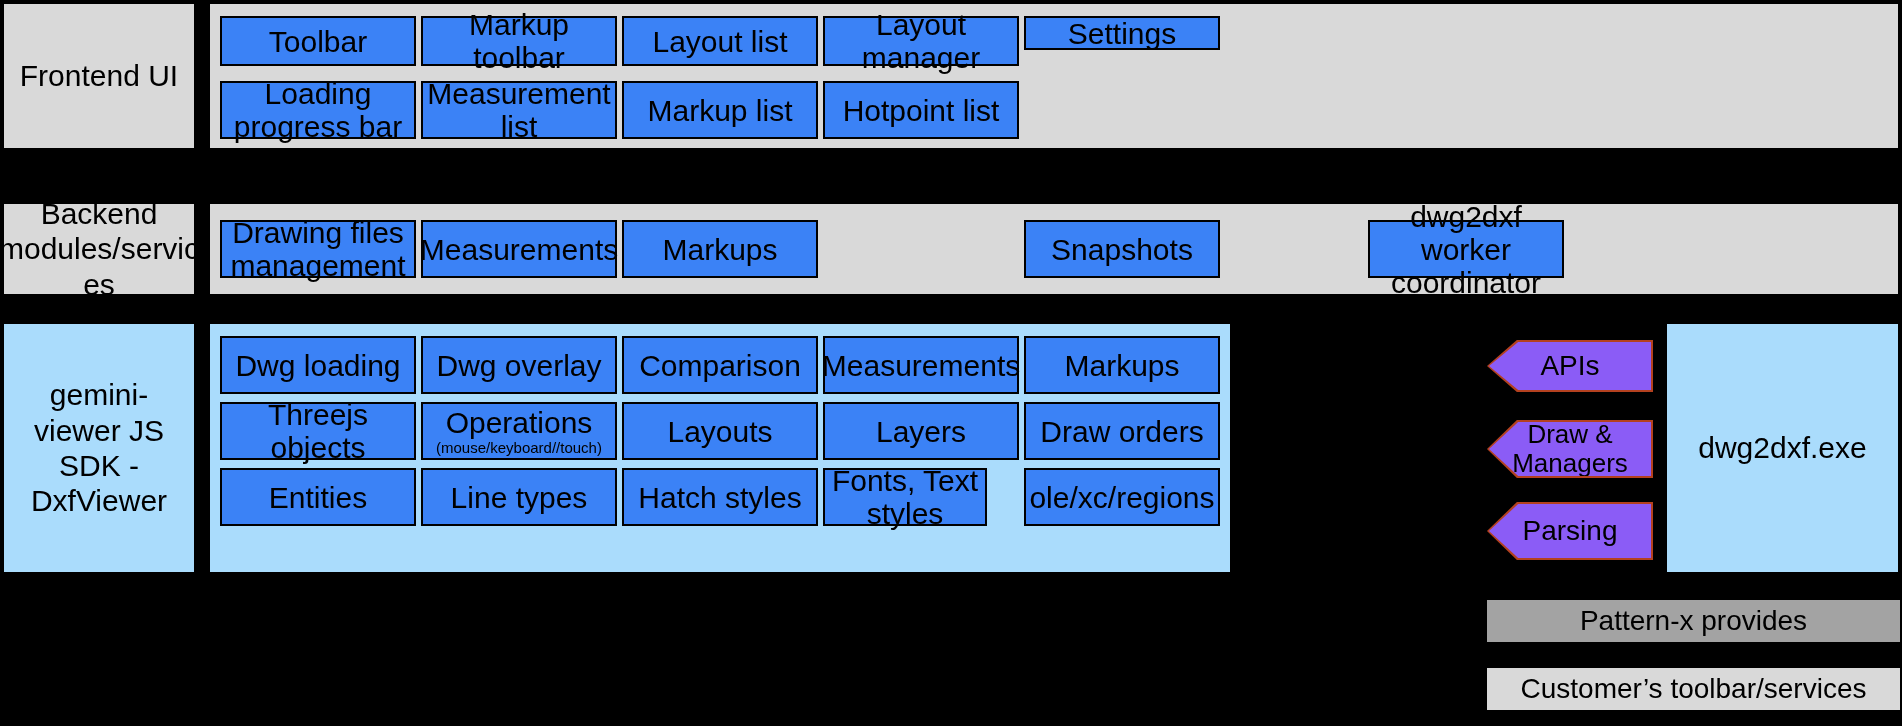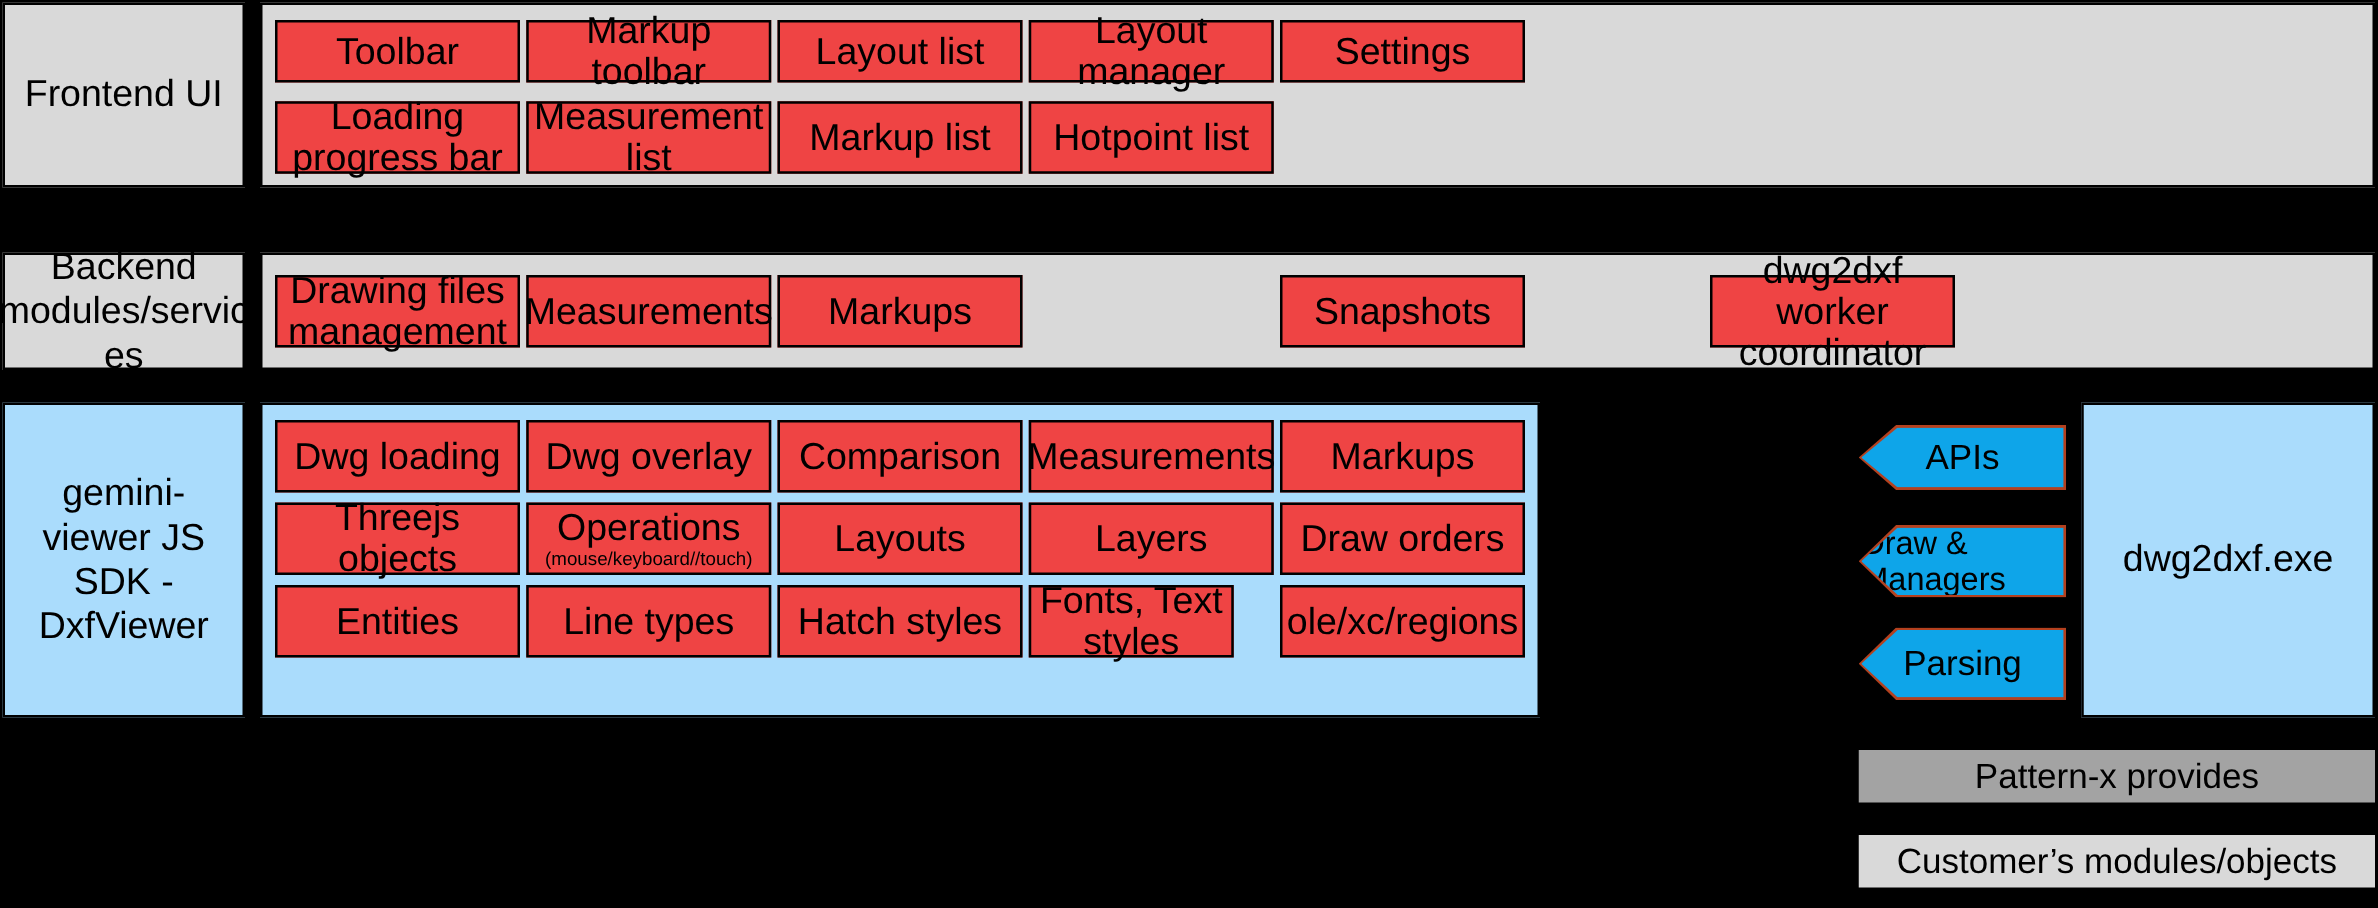--- a/index.html
+++ b/index.html
@@ -36,44 +36,45 @@
     justify-content: center;
     text-align: center;
     line-height: 1.18;
     padding: 2px 6px;
   }
 
   
   .box {
     position: absolute;
     box-sizing: border-box;
-    background: #ef4444;
+    background: #3b82f6;
     border: 2px solid #000000;
     display: flex;
     flex-direction: column;
     align-items: center;
     justify-content: center;
     text-align: center;
     line-height: 1.1;
     padding: 0 3px;
   }
   .box .sub {
     font-size: 15px;
     line-height: 1.05;
     margin-top: 1px;
   }
 
   
   .arrow {
     position: absolute;
     box-sizing: border-box;
-    background: #0ea5e9;
+    background: #8b5cf6;
     display: flex;
     align-items: center;
     justify-content: center;
+    text-align: center;
     line-height: 1.12;
     -webkit-clip-path: polygon(18% 0%, 100% 0%, 100% 100%, 18% 100%, 0% 50%);
     clip-path: polygon(18% 0%, 100% 0%, 100% 100%, 18% 100%, 0% 50%);
   }
   .arrow-wrap {
     position: absolute;
     background: #b4411f;
     -webkit-clip-path: polygon(18% 0%, 100% 0%, 100% 100%, 18% 100%, 0% 50%);
     clip-path: polygon(18% 0%, 100% 0%, 100% 100%, 18% 100%, 0% 50%);
   }
@@ -104,21 +105,21 @@
 <div id="stage">
 
   <div class="panel grey side-label fs30" style="left:2px; top:2px; width:194px; height:148px;">Frontend UI</div>
 
   <div class="panel grey" style="left:208px; top:2px; width:1692px; height:148px;">
 
     <div class="box fs30" style="left:10px;  top:12px;  width:196px; height:50px;">Toolbar</div>
     <div class="box fs30" style="left:211px; top:12px; width:196px; height:50px;">Markup toolbar</div>
     <div class="box fs30" style="left:412px; top:12px; width:196px; height:50px;">Layout list</div>
     <div class="box fs30" style="left:613px; top:12px; width:196px; height:50px;">Layout manager</div>
-    <div class="box fs30" style="left:814px; top:12px; width:196px; height:50px;">Settings</div>
+    <div class="box fs30" style="left:814px; top:12px; width:196px; height:34px;">Settings</div>
 
     <div class="box fs30" style="left:10px;  top:77px; width:196px; height:58px;">Loading progress bar</div>
     <div class="box fs30" style="left:211px; top:77px; width:196px; height:58px;">Measurement list</div>
     <div class="box fs30" style="left:412px; top:77px; width:196px; height:58px;">Markup list</div>
     <div class="box fs30" style="left:613px; top:77px; width:196px; height:58px;">Hotpoint list</div>
   </div>
 
   <div class="panel grey side-label fs30" style="left:2px; top:202px; width:194px; height:94px;">Backend modules/servic es</div>
 
   <div class="panel grey" style="left:208px; top:202px; width:1692px; height:94px;">
@@ -166,15 +167,15 @@
   </div>
 
   <div class="arrow-wrap" style="left:1487px; top:502px; width:166px; height:58px;">
     <div class="arrow fs28">Parsing</div>
   </div>
 
   <div class="panel blue side-label fs30" style="left:1665px; top:322px; width:235px; height:252px;">dwg2dxf.exe</div>
 
   <div class="legend-item blue fs28" style="left:1487px; top:600px; width:413px; height:42px;">Pattern-x provides</div>
 
-  <div class="legend-item grey fs28" style="left:1487px; top:668px; width:413px; height:42px;">Customer’s modules/objects</div>
+  <div class="legend-item grey fs28" style="left:1487px; top:668px; width:413px; height:42px;">Customer’s toolbar/services</div>
 
 </div>
 
 </body></html>

